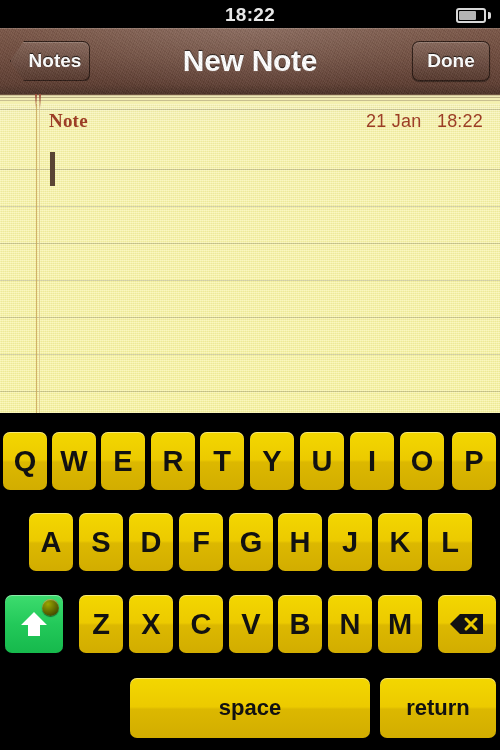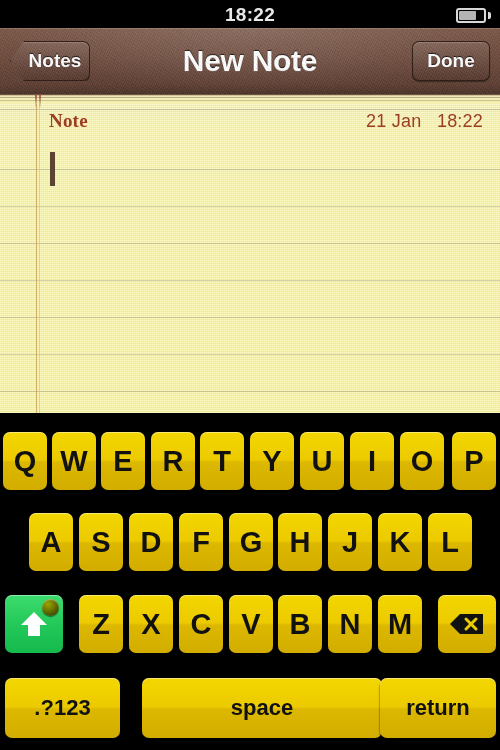--- a/index.html
+++ b/index.html
@@ -243,18 +243,17 @@
         <svg width="36" height="24" viewBox="0 0 36 24">
           <polygon points="1,12 11,2 34,2 34,22 11,22" fill="#111111"></polygon>
           <g stroke="#ecca00" stroke-width="3" stroke-linecap="round">
             <line x1="17" y1="7" x2="27" y2="17"></line>
             <line x1="27" y1="7" x2="17" y2="17"></line>
           </g>
         </svg>
       </div>
     </div>
 
-    <div class="key wide" style="left:5px; top:265px; width:115px; height:60px;">.?123</div>
-    <div class="key wide" style="left:130px; top:265px; width:240px; height:60px;margin-left:12px;">space</div>
+    <div class="key wide" style="left:130px; top:265px; width:240px; height:60px;">space</div>
     <div class="key wide" style="left:380px; top:265px; width:116px; height:60px;text-align:center;">return</div>
 
   </div>
 </div>
 
 </body></html>

